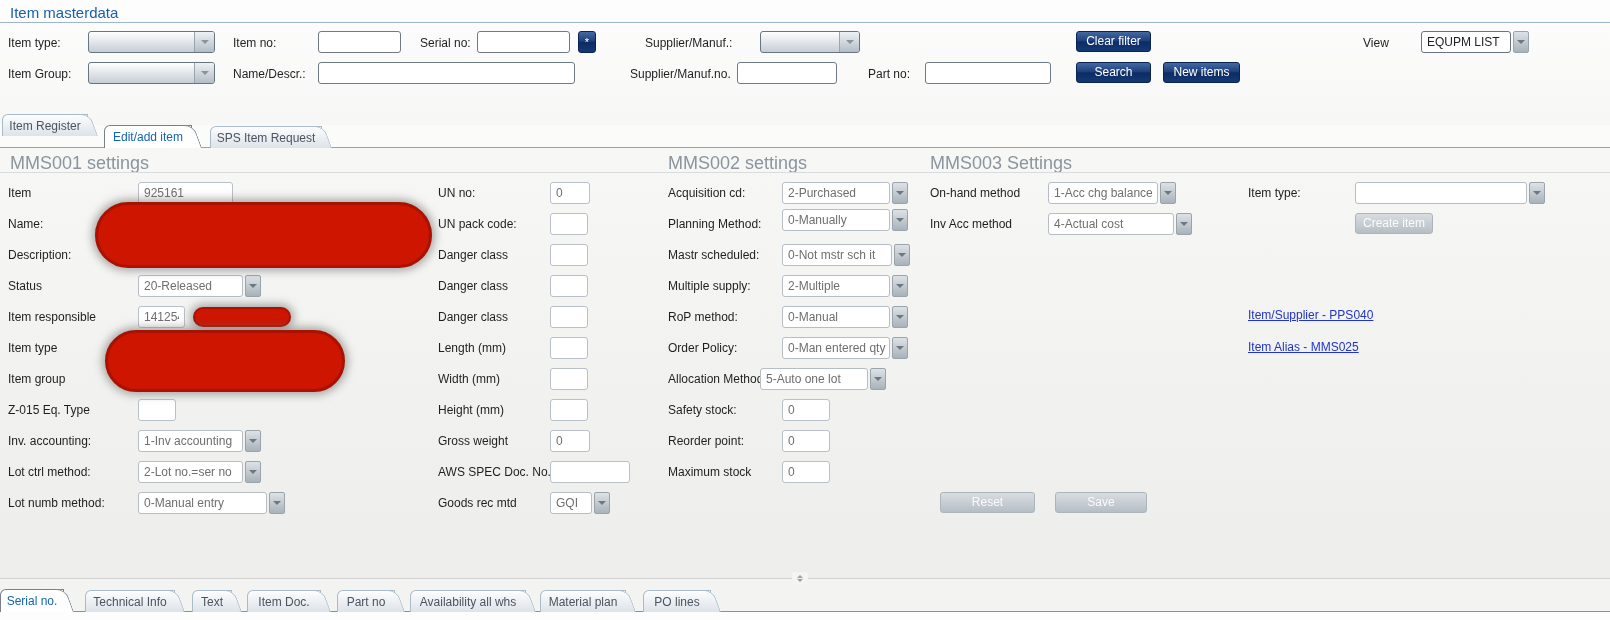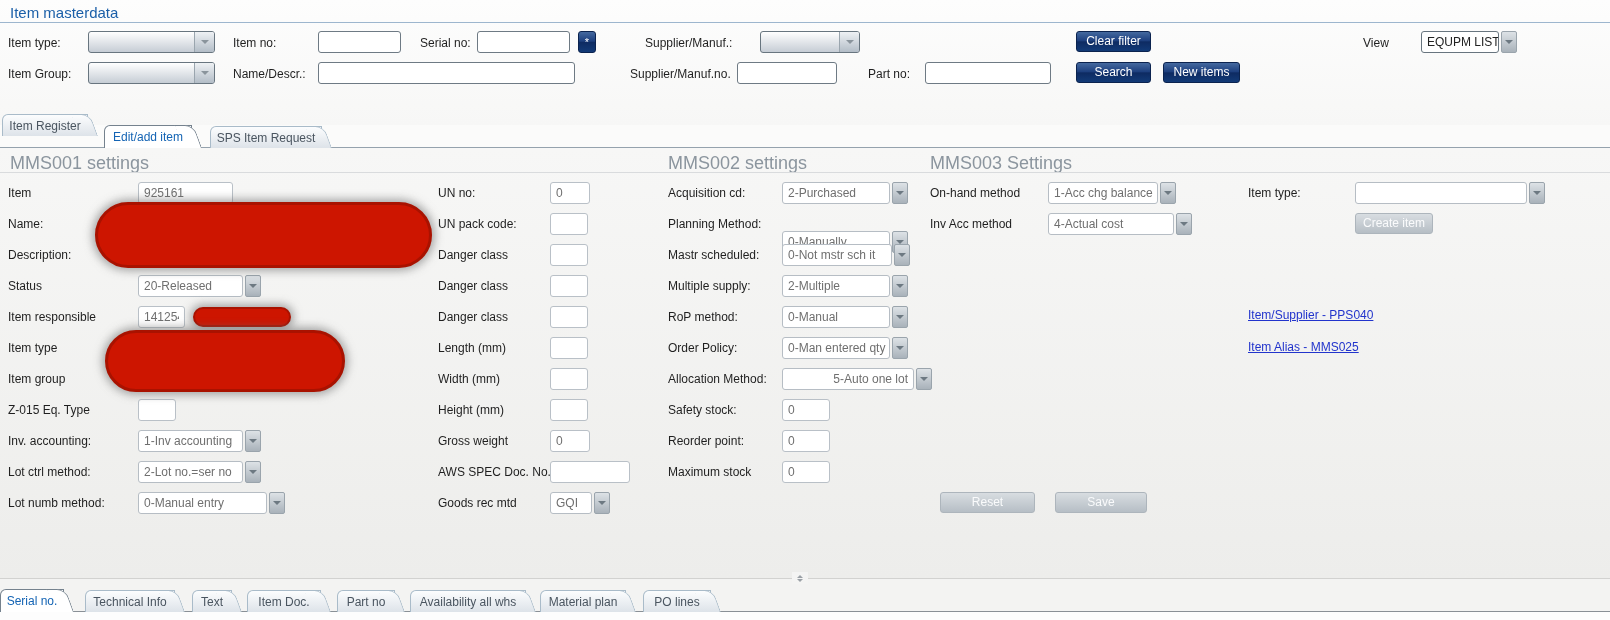--- a/index.html
+++ b/index.html
@@ -102,21 +102,21 @@
   <div class="fcombo" style="left:760px;top:31px;width:100px;">
     <span class="fval"></span>
     <span class="fbtn">
         <i class="arr"></i>
       </span>
   </div>
 
   <button class="nbtn" style="left:1076px;top:31px;width:75px;">Clear filter</button>
 
   <div class="lbl" style="left:1363px;top:36px;">View</div>
-  <div class="combo" style="left:1421px;top:31px;width:96px;">
+  <div class="combo" style="left:1421px;top:31px;width:108px;">
     <span class="cfield" style="border-color:#68757f;color:#222;">EQUPM LIST</span>
     <span class="cbtn">
         <i class="arr"></i>
       </span>
   </div>
 
   <div class="lbl" style="left:8px;top:67px;">Item Group:</div>
   <div class="fcombo" style="left:88px;top:62px;width:127px;">
     <span class="fval"></span>
     <span class="fbtn">
@@ -241,21 +241,21 @@
 
   <div class="lbl" style="left:668px;top:186px;">Acquisition cd:</div>
   <div class="combo" style="left:782px;top:182px;width:126px;">
     <span class="cfield">2-Purchased</span>
     <span class="cbtn">
         <i class="arr"></i>
       </span>
   </div>
 
   <div class="lbl" style="left:668px;top:217px;">Planning Method:</div>
-  <div class="combo" style="left:782px;top:231px;width:126px;">
+  <div class="combo" style="left:782px;top:209px;width:126px;">
     <span class="cfield">0-Manually</span>
     <span class="cbtn">
         <i class="arr"></i>
       </span>
   </div>
 
   <div class="lbl" style="left:668px;top:248px;">Mastr scheduled:</div>
   <div class="combo" style="left:782px;top:244px;width:128px;">
     <span class="cfield">0-Not mstr sch it</span>
     <span class="cbtn">
@@ -281,21 +281,21 @@
 
   <div class="lbl" style="left:668px;top:341px;">Order Policy:</div>
   <div class="combo" style="left:782px;top:337px;width:126px;border-radius:8px;">
     <span class="cfield">0-Man entered qty</span>
     <span class="cbtn">
         <i class="arr"></i>
       </span>
   </div>
 
   <div class="lbl" style="left:668px;top:372px;">Allocation Method:</div>
-  <div class="combo" style="left:782px;top:368px;width:150px;text-align:right;">
+  <div class="combo" style="left:760px;top:368px;width:126px;">
     <span class="cfield">5-Auto one lot</span>
     <span class="cbtn">
         <i class="arr"></i>
       </span>
   </div>
 
   <div class="lbl" style="left:668px;top:403px;">Safety stock:</div>
   <input class="tin soft" style="left: 782px; top: 399px; width: 48px;" value="0">
 
   <div class="lbl" style="left:668px;top:434px;">Reorder point:</div>

